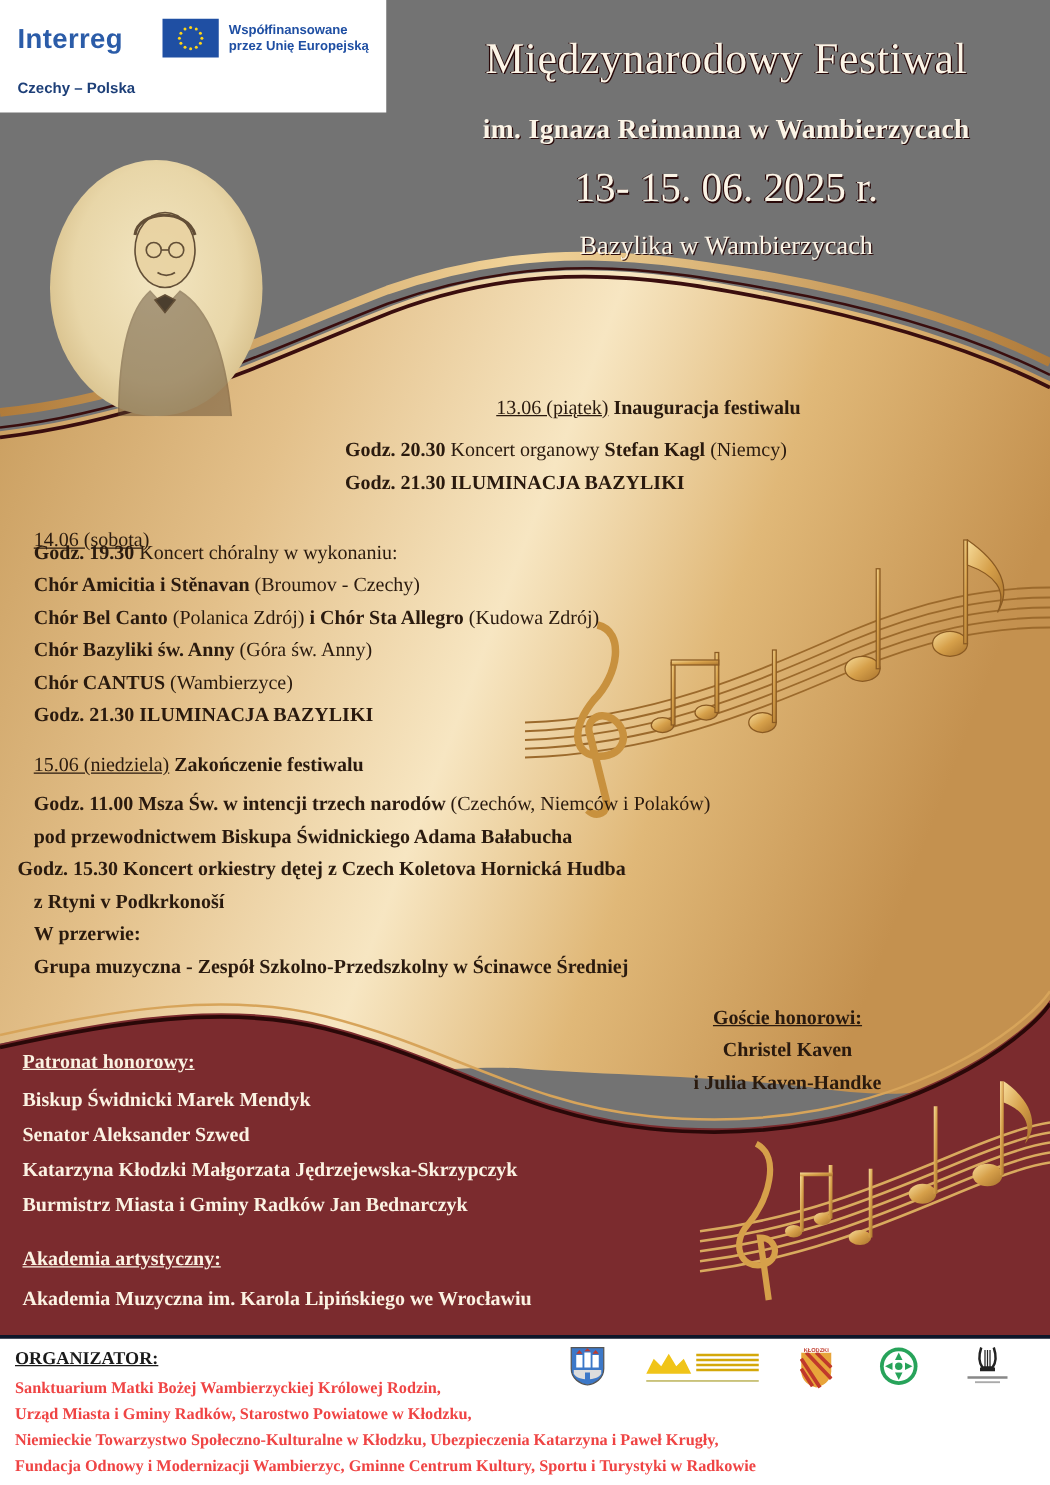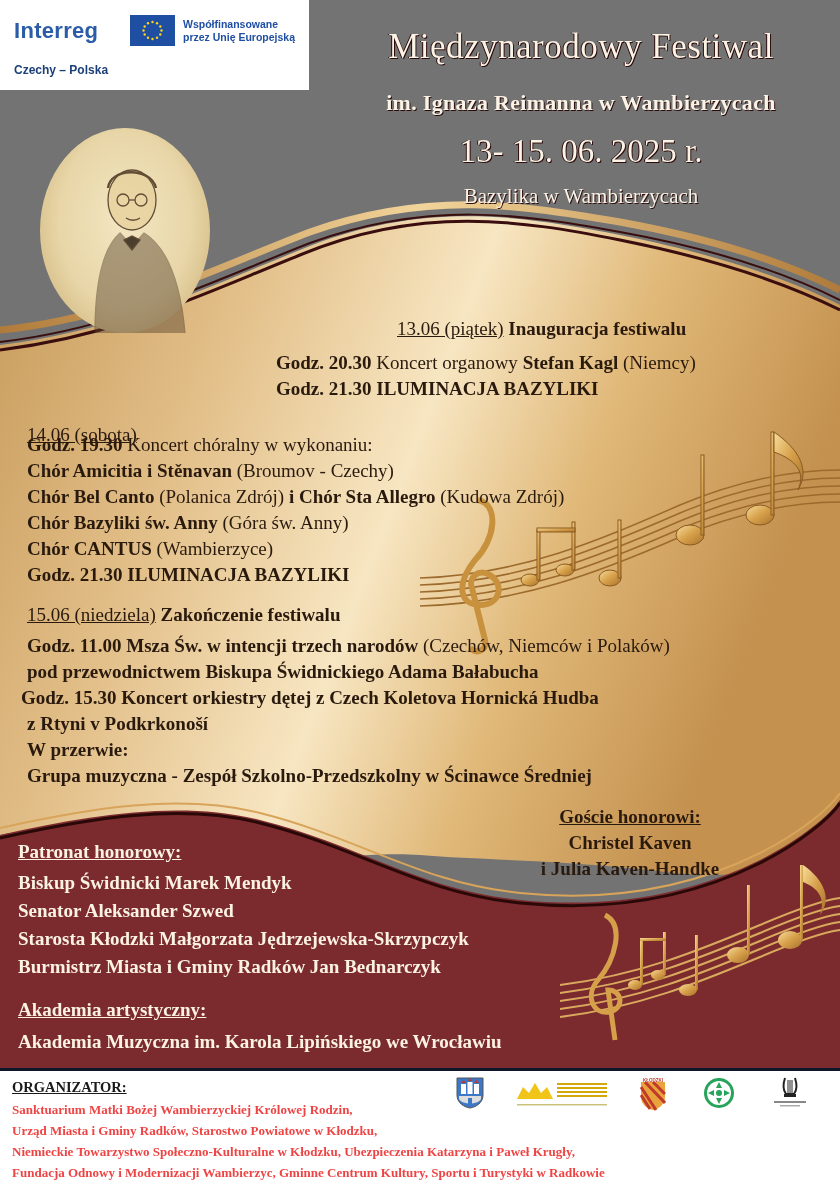--- a/index.html
+++ b/index.html
@@ -20,21 +20,21 @@
   .title { position: absolute; left: 322px; top: 27px; width: 518px; text-align: center; font-size: 35px; color: #fbf4e6; text-shadow: 1px 1px 0 #2a0a0a, -1px 0 0 #2a0a0a; letter-spacing: 0.5px; }
   .subtitle { position: absolute; left: 322px; top: 90px; width: 518px; text-align: center; font-size: 22px; font-weight: bold; color: #fbf4e6; text-shadow: 1px 1px 0 #2a0a0a; letter-spacing: 0.3px; }
   .dates { position: absolute; left: 322px; top: 133px; width: 518px; text-align: center; font-size: 33px; color: #fbf4e6; text-shadow: 1px 1px 0 #2a0a0a, -1px 0 0 #2a0a0a; }
   .venue { position: absolute; left: 322px; top: 184px; width: 518px; text-align: center; font-size: 21px; color: #fbf4e6; text-shadow: 1px 1px 0 #2a0a0a; }
 
   
   .portrait { position: absolute; left: 40px; top: 128px; width: 170px; height: 205px; border-radius: 50%;
     background: radial-gradient(ellipse at 50% 45%, #f3e6c2 0%, #e8d6a8 55%, #d9c28e 75%, rgba(217,194,142,0) 100%); }
 
   
-  .txt { position: absolute; font-size: 19px; color: #2a1a0e; white-space: nowrap; }
+  .txt { position: absolute; font-size: 16px; color: #2a1a0e; white-space: nowrap; }
   .b { font-weight: bold; }
   .u { text-decoration: underline; }
   .light { color: #fbf2e2; }
 
   
   .footer { position: absolute; left: 0; top: 1068px; width: 840px; height: 120px; background: #ffffff; border-top: 3px solid #0f172a; }
   .org-title { position: absolute; left: 12px; top: 8px; font-size: 14.5px; font-weight: bold; text-decoration: underline; color: #1a1a1a; }
   .org-line { position: absolute; left: 12px; font-size: 13px; font-weight: bold; color: #ef4444; white-space: nowrap; }
   .flogo { position: absolute; }
 </style>
@@ -199,33 +199,33 @@
     <span>Godz. 21.30</span><span> ILUMINACJA BAZYLIKI</span>
   </div>
 
   <div class="txt" style="left:27px; top:604px;">
     <span class="u">15.06 (niedziela)</span><span class="b"> Zakończenie festiwalu</span>
   </div>
   <div class="txt" style="left:27px; top:635px;">
     <span class="b">Godz. 11.00 Msza Św. w intencji trzech narodów</span><span> (Czechów, Niemców i Polaków)</span>
   </div>
   <div class="txt b" style="left:27px; top:661px;">pod przewodnictwem Biskupa Świdnickiego Adama Bałabucha</div>
-  <div class="txt b" style="left:21px; top:687px;">Godz. 15.30 Koncert orkiestry dętej z Czech Koletova Hornická Hudba</div>
+  <div class="txt b" style="left:14px; top:687px;">Godz. 15.30 Koncert orkiestry dętej z Czech Koletova Hornická Hudba</div>
   <div class="txt b" style="left:27px; top:713px;">z Rtyni v Podkrkonoší</div>
   <div class="txt b" style="left:27px; top:739px;">W przerwie:</div>
   <div class="txt b" style="left:27px; top:765px;">Grupa muzyczna - Zespół Szkolno-Przedszkolny w Ścinawce Średniej</div>
 
   <div class="txt b u" style="left:530px; top:806px; width:200px; text-align:center;">Goście honorowi:</div>
   <div class="txt b" style="left:510px; top:832px; width:240px; text-align:center;">Christel Kaven</div>
   <div class="txt b" style="left:500px; top:858px; width:260px; text-align:center;">i Julia Kaven-Handke</div>
 
   <div class="txt b u light" style="left:18px; top:841px;">Patronat honorowy:</div>
   <div class="txt b light" style="left:18px; top:872px;">Biskup Świdnicki Marek Mendyk</div>
   <div class="txt b light" style="left:18px; top:900px;">Senator Aleksander Szwed</div>
-  <div class="txt b light" style="left:18px; top:928px;">Starosta Kłodzki Małgorzata Jędrzejewska-Skrzypczyk</div>
+  <div class="txt b light" style="left:18px; top:928px;">Katarzyna Kłodzki Małgorzata Jędrzejewska-Skrzypczyk</div>
   <div class="txt b light" style="left:18px; top:956px;">Burmistrz Miasta i Gminy Radków Jan Bednarczyk</div>
 
   <div class="txt b u light" style="left:18px; top:999px;">Akademia artystyczny:</div>
   <div class="txt b light" style="left:18px; top:1031px;">Akademia Muzyczna im. Karola Lipińskiego we Wrocławiu</div>
 </div>
 
 <div class="footer">
   <div class="org-title">ORGANIZATOR:</div>
   <div class="org-line" style="top:31px;">Sanktuarium Matki Bożej Wambierzyckiej Królowej Rodzin,</div>
   <div class="org-line" style="top:52px;">Urząd Miasta i Gminy Radków, Starostwo Powiatowe w Kłodzku,</div>

